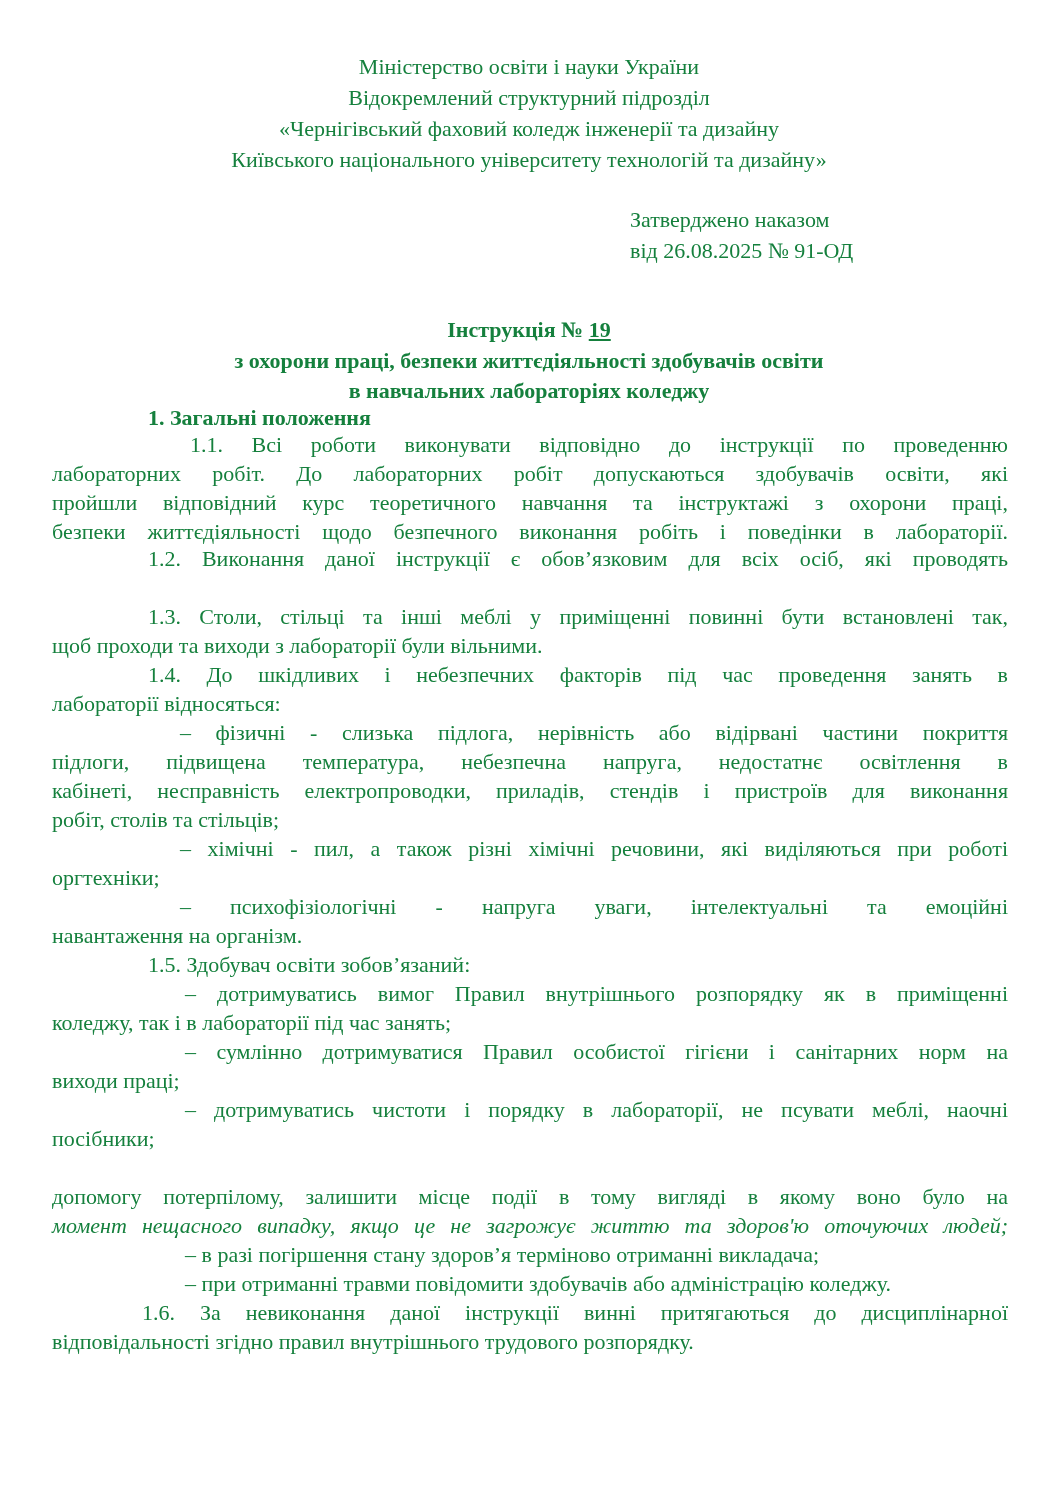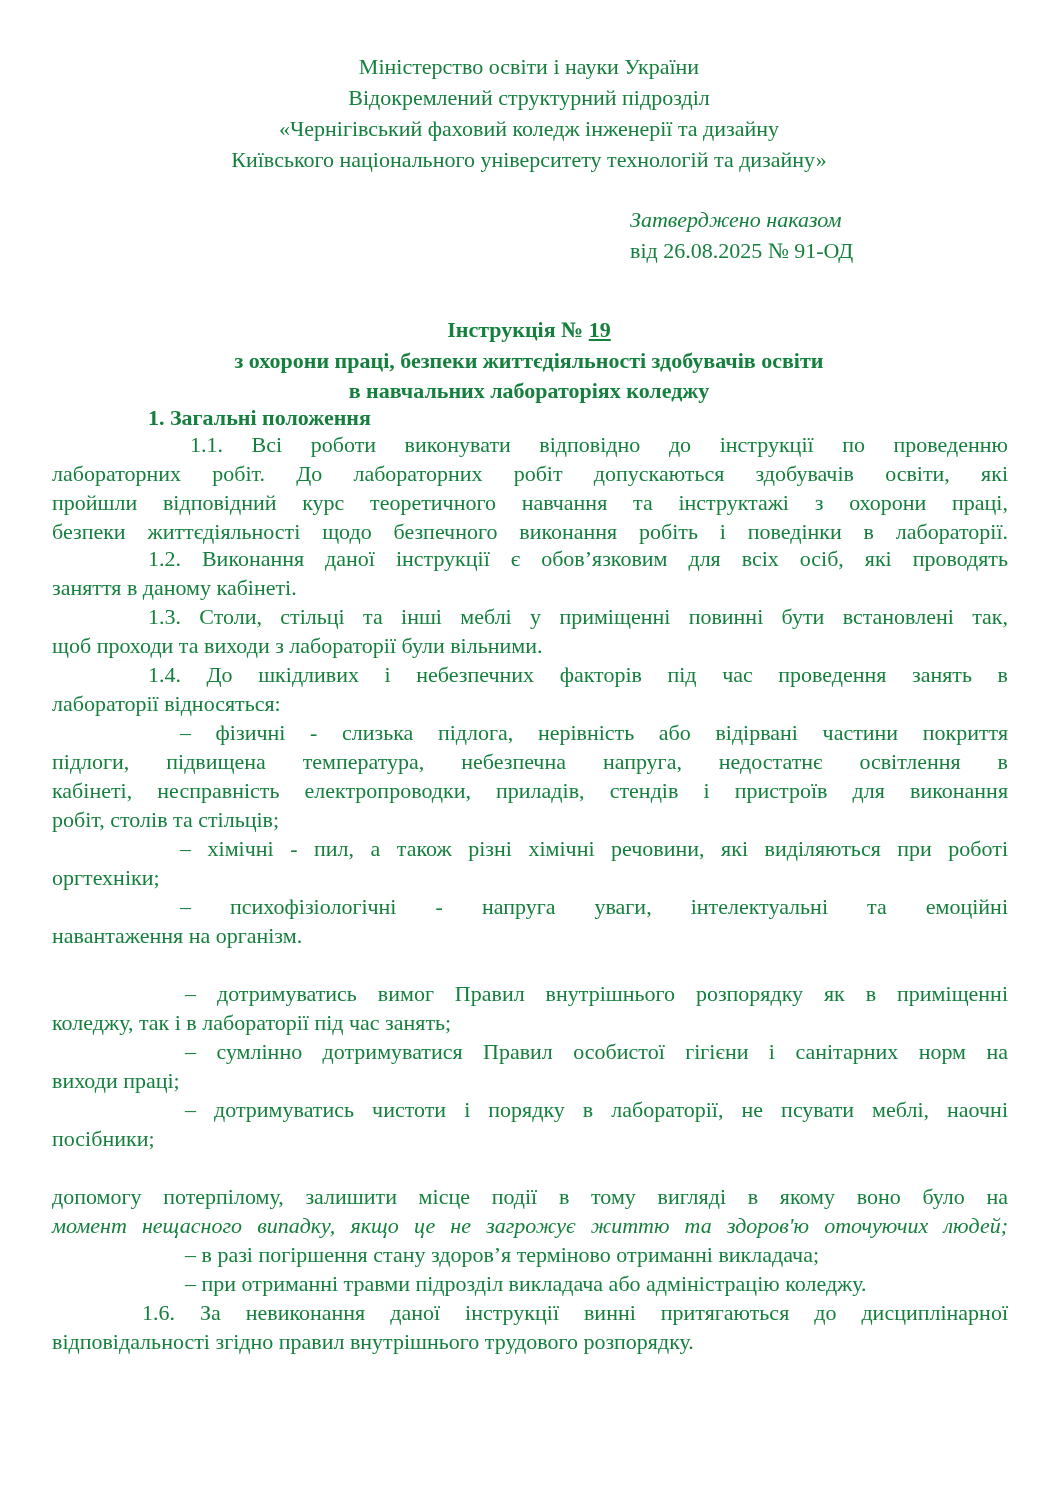--- a/index.html
+++ b/index.html
@@ -20,69 +20,69 @@
 </head>
 <body>
 
 <div class="page">
 
   <div class="ln c" style="top:52px;">Міністерство освіти і науки України</div>
   <div class="ln c" style="top:83px;">Відокремлений структурний підрозділ</div>
   <div class="ln c" style="top:114px;">«Чернігівський фаховий  коледж інженерії та дизайну</div>
   <div class="ln c" style="top:145px;">Київського національного університету технологій та дизайну»</div>
 
-  <div class="ln" style="top:205px; left:630px;font-style:italic;">Затверджено наказом</div>
+  <div class="ln" style="top:205px; left:630px;">Затверджено наказом</div>
   <div class="ln" style="top:236px; left:630px;">від 26.08.2025  № 91-ОД</div>
 
   <div class="ln c b" style="top:315px;">
     <span>Інструкція № </span><span class="u"> 19 </span>
   </div>
   <div class="ln c b" style="top:346px;">з охорони праці, безпеки життєдіяльності здобувачів освіти</div>
   <div class="ln c b" style="top:376px;">в навчальних лабораторіях коледжу</div>
 
   <div class="ln b" style="top:403px; left:148px;">1. Загальні положення</div>
 
   <div class="ln just" style="top:430px; left:190px; width:818px;">1.1.  Всі  роботи  виконувати  відповідно  до  інструкції  по  проведенню</div>
   <div class="ln just" style="top:459px; left:52px; width:956px;">лабораторних робіт. До лабораторних робіт допускаються здобувачів освіти, які</div>
   <div class="ln just" style="top:488px; left:52px; width:956px;">пройшли відповідний курс теоретичного навчання та інструктажі з охорони праці,</div>
   <div class="ln just" style="top:517px; left:52px; width:956px;">безпеки життєдіяльності щодо безпечного виконання робіть і поведінки в лабораторії.</div>
 
   <div class="ln just" style="top:544px; left:148px; width:860px;">1.2.   Виконання даної інструкції є обов’язковим для всіх осіб, які проводять</div>
-  <div class="ln plain" style="top:573px; left:52px;">заняття в даному кабінеті.</div>
 
   <div class="ln just" style="top:602px; left:148px; width:860px;">1.3.   Столи, стільці та інші меблі у приміщенні повинні бути встановлені так,</div>
   <div class="ln plain" style="top:631px; left:52px;">щоб проходи та виходи з лабораторії були вільними.</div>
 
   <div class="ln just" style="top:660px; left:148px; width:860px;">1.4.  До  шкідливих  і  небезпечних  факторів  під  час  проведення  занять  в</div>
   <div class="ln plain" style="top:689px; left:52px;">лабораторії відносяться:</div>
 
   <div class="ln just" style="top:718px; left:180px; width:828px;">–  фізичні - слизька підлога, нерівність або відірвані частини покриття</div>
   <div class="ln just" style="top:747px; left:52px; width:956px;">підлоги,   підвищена температура, небезпечна напруга, недостатнє освітлення в</div>
   <div class="ln just" style="top:776px; left:52px; width:956px;">кабінеті, несправність електропроводки, приладів, стендів і пристроїв для виконання</div>
   <div class="ln plain" style="top:805px; left:52px;">робіт, столів та стільців;</div>
 
   <div class="ln just" style="top:834px; left:180px; width:828px;">–   хімічні - пил, а також різні хімічні речовини, які виділяються при роботі</div>
   <div class="ln plain" style="top:863px; left:52px;">оргтехніки;</div>
 
   <div class="ln just" style="top:892px; left:180px; width:828px;">–  психофізіологічні  -  напруга  уваги,  інтелектуальні  та  емоційні</div>
   <div class="ln plain" style="top:921px; left:52px;">навантаження на організм.</div>
 
+  <div class="ln plain" style="top:950px; left:148px;">1.5.   Здобувач освіти зобов’язаний:</div>
 
   <div class="ln just" style="top:979px; left:185px; width:823px;">–  дотримуватись вимог Правил внутрішнього розпорядку як в приміщенні</div>
   <div class="ln plain" style="top:1008px; left:52px;">коледжу, так і в лабораторії під час занять;</div>
 
   <div class="ln just" style="top:1037px; left:185px; width:823px;">–  сумлінно дотримуватися Правил особистої гігієни і санітарних норм на</div>
   <div class="ln plain" style="top:1066px; left:52px;">виходи праці;</div>
 
   <div class="ln just" style="top:1095px; left:185px; width:823px;">–  дотримуватись чистоти і порядку в лабораторії, не псувати меблі, наочні</div>
   <div class="ln plain" style="top:1124px; left:52px;">посібники;</div>
 
   <div class="ln just" style="top:1182px; left:52px; width:956px;">допомогу потерпілому, залишити місце події в тому вигляді в якому воно було на</div>
   <div class="ln just" style="top:1211px; left:52px; width:956px;font-style:italic;">момент нещасного випадку, якщо це не загрожує життю та здоров'ю оточуючих людей;</div>
 
   <div class="ln plain" style="top:1240px; left:185px;">–  в  разі погіршення стану здоров’я терміново отриманні викладача;</div>
-  <div class="ln plain" style="top:1269px; left:185px;">–  при отриманні травми підрозділ викладача або адміністрацію коледжу.</div>
+  <div class="ln plain" style="top:1269px; left:185px;">–  при отриманні травми повідомити здобувачів або адміністрацію коледжу.</div>
 
   <div class="ln just" style="top:1298px; left:142px; width:866px;">1.6. За невиконання даної інструкції винні притягаються до дисциплінарної</div>
   <div class="ln plain" style="top:1327px; left:52px;">відповідальності згідно правил внутрішнього трудового розпорядку.</div>
 
 
 </div>
 
 </body></html>

